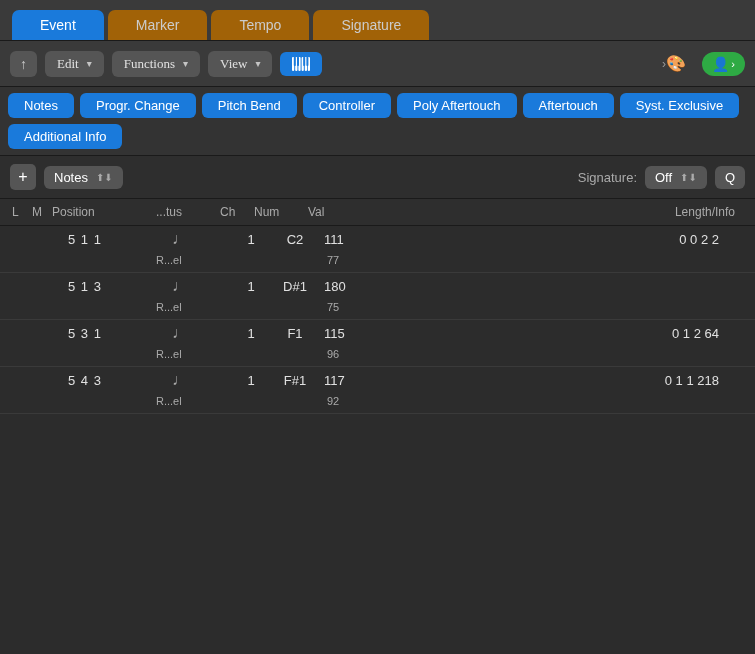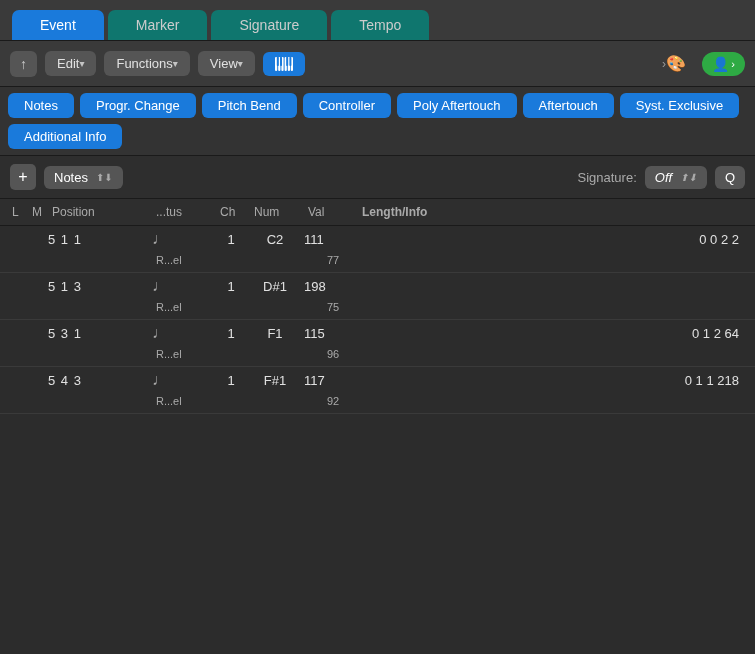--- a/index.html
+++ b/index.html
@@ -31,21 +31,21 @@
     }
 
     .tab-btn {
       padding: 7px 28px;
       border-radius: 7px 7px 0 0;
       border: none;
       font-size: 14px;
       font-weight: 500;
       cursor: pointer;
       color: #cccccc;
-      background: #0f766e;
+      background: #a16207;
     }
 
     .tab-btn.active {
       background: #1a7adb;
       color: #ffffff;
     }
 
     
     .toolbar {
       display: flex;
@@ -60,21 +60,22 @@
       padding: 5px 12px;
       border-radius: 6px;
       border: none;
       font-size: 13px;
       font-weight: 500;
       cursor: pointer;
       color: #e0e0e0;
       background: #555555;
       display: flex;
       align-items: center;
-      gap: 0;
+      gap: 8px;
+      font-family: Liberation Serif, serif;
     }
 
     .toolbar-btn .caret {
       font-size: 10px;
       opacity: 0.8;
     }
 
     .sort-btn {
       background: #555555;
       border: none;
@@ -193,21 +194,20 @@
       background: #555555;
       border: none;
       border-radius: 6px;
       color: #ffffff;
       font-size: 13px;
       padding: 4px 10px;
       cursor: pointer;
       display: flex;
       align-items: center;
       gap: 8px;
-      font-style: italic;
     }
 
     .q-btn {
       background: #555555;
       border: none;
       border-radius: 6px;
       color: #ffffff;
       font-size: 13px;
       padding: 4px 10px;
       cursor: pointer;
@@ -232,21 +232,21 @@
       background: #2c2c2c;
     }
 
     .event-group {
       border-bottom: 1px solid #3a3a3a;
     }
 
     .event-row {
       display: grid;
       grid-template-columns: 16px 16px 100px 60px 30px 50px 50px 1fr;
-      padding: 4px 8px;
+      padding: 4px 28px;
       align-items: center;
       gap: 4px;
       font-size: 13px;
       color: #e0e0e0;
     }
 
     .event-row-sub {
       display: grid;
       grid-template-columns: 16px 16px 100px 60px 30px 50px 50px 1fr;
       padding: 2px 12px 6px 12px;
@@ -266,22 +266,22 @@
     .col-len { text-align: right; padding-right: 8px; }
   </style>
 </head>
 <body>
 
 <div class="app-container">
 
   <div class="tab-bar">
     <button class="tab-btn active">Event</button>
     <button class="tab-btn">Marker</button>
+    <button class="tab-btn">Tempo</button>
     <button class="tab-btn">Signature</button>
-    <button class="tab-btn">Tempo</button>
   </div>
 
   <div class="toolbar">
     <button class="sort-btn">↑</button>
     <button class="toolbar-btn">
       <span>Edit</span>
       <span class="caret">▾</span>
     </button>
     <button class="toolbar-btn">
       <span>Functions</span>
@@ -342,21 +342,21 @@
   </div>
 
   <div class="col-headers">
     <span>L</span>
     <span>M</span>
     <span>Position</span>
     <span>...tus</span>
     <span>Ch</span>
     <span>Num</span>
     <span>Val</span>
-    <span style="padding-right:8px;font-weight:bold;">Length/Info</span>
+    <span style="text-align:right; padding-right:8px;">Length/Info</span>
   </div>
 
   <div class="event-list">
 
     <div class="event-group">
       <div class="event-row">
         <span></span>
         <span></span>
         <span class="col-pos">5 1 1</span>
         <span class="note-icon">♩</span>
@@ -378,21 +378,21 @@
     </div>
 
     <div class="event-group">
       <div class="event-row">
         <span></span>
         <span></span>
         <span class="col-pos">5 1 3</span>
         <span class="note-icon">♩</span>
         <span class="col-ch">1</span>
         <span class="col-num">D#1</span>
-        <span class="col-val">198</span>
+        <span class="col-val">180</span>
       </div>
       <div class="event-row-sub">
         <span></span>
           <span></span>
           <span></span>
         <span>R...el</span>
         <span></span>
           <span></span>
         <span style="text-align:center;">75</span>
         <span></span>

